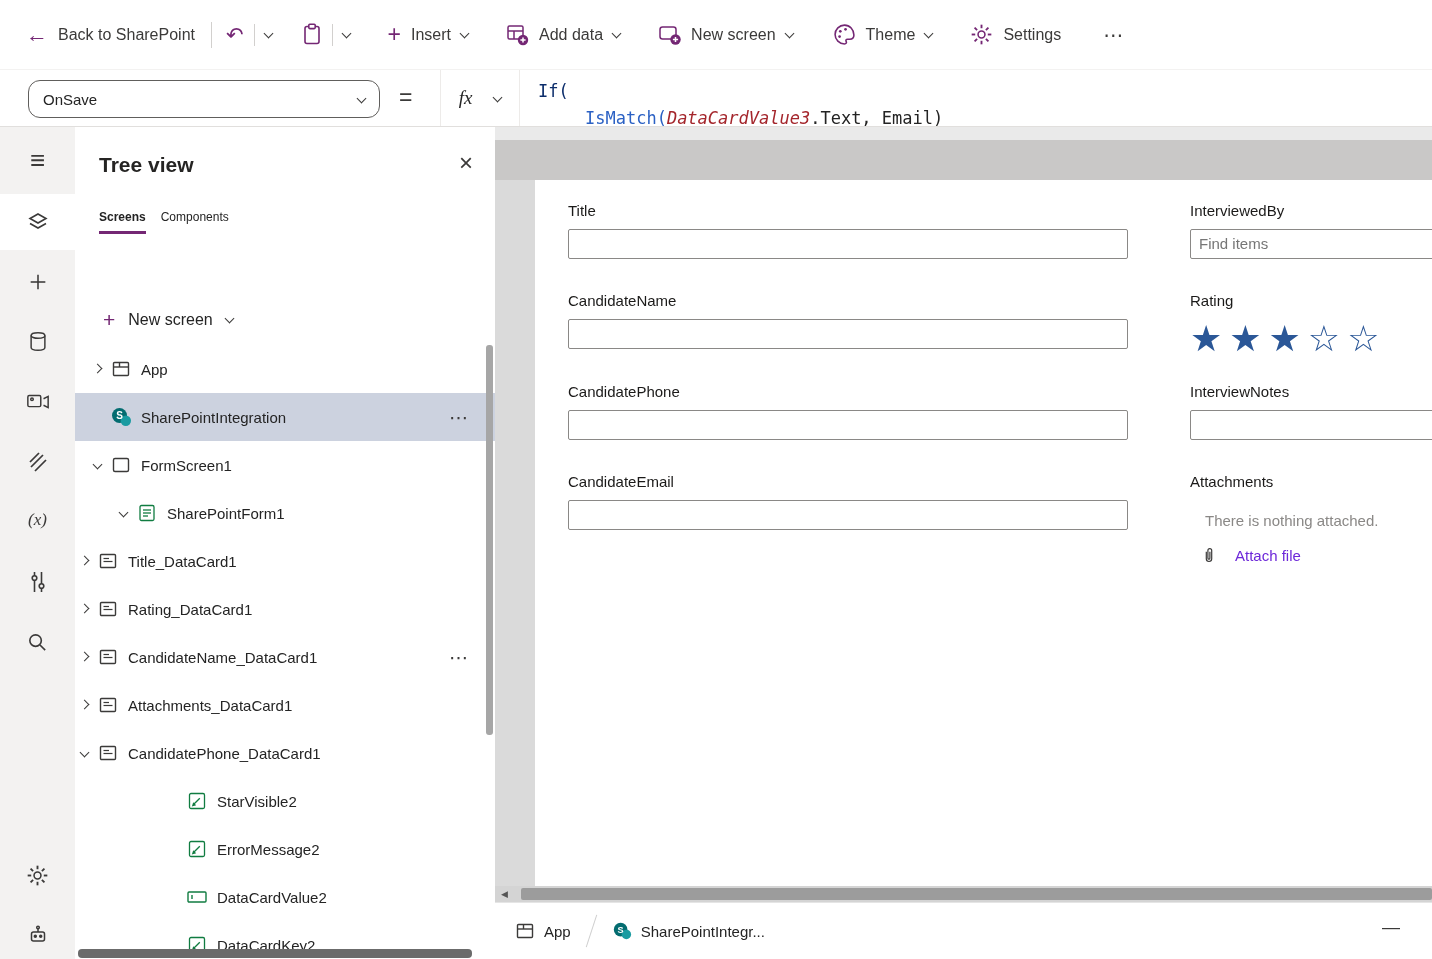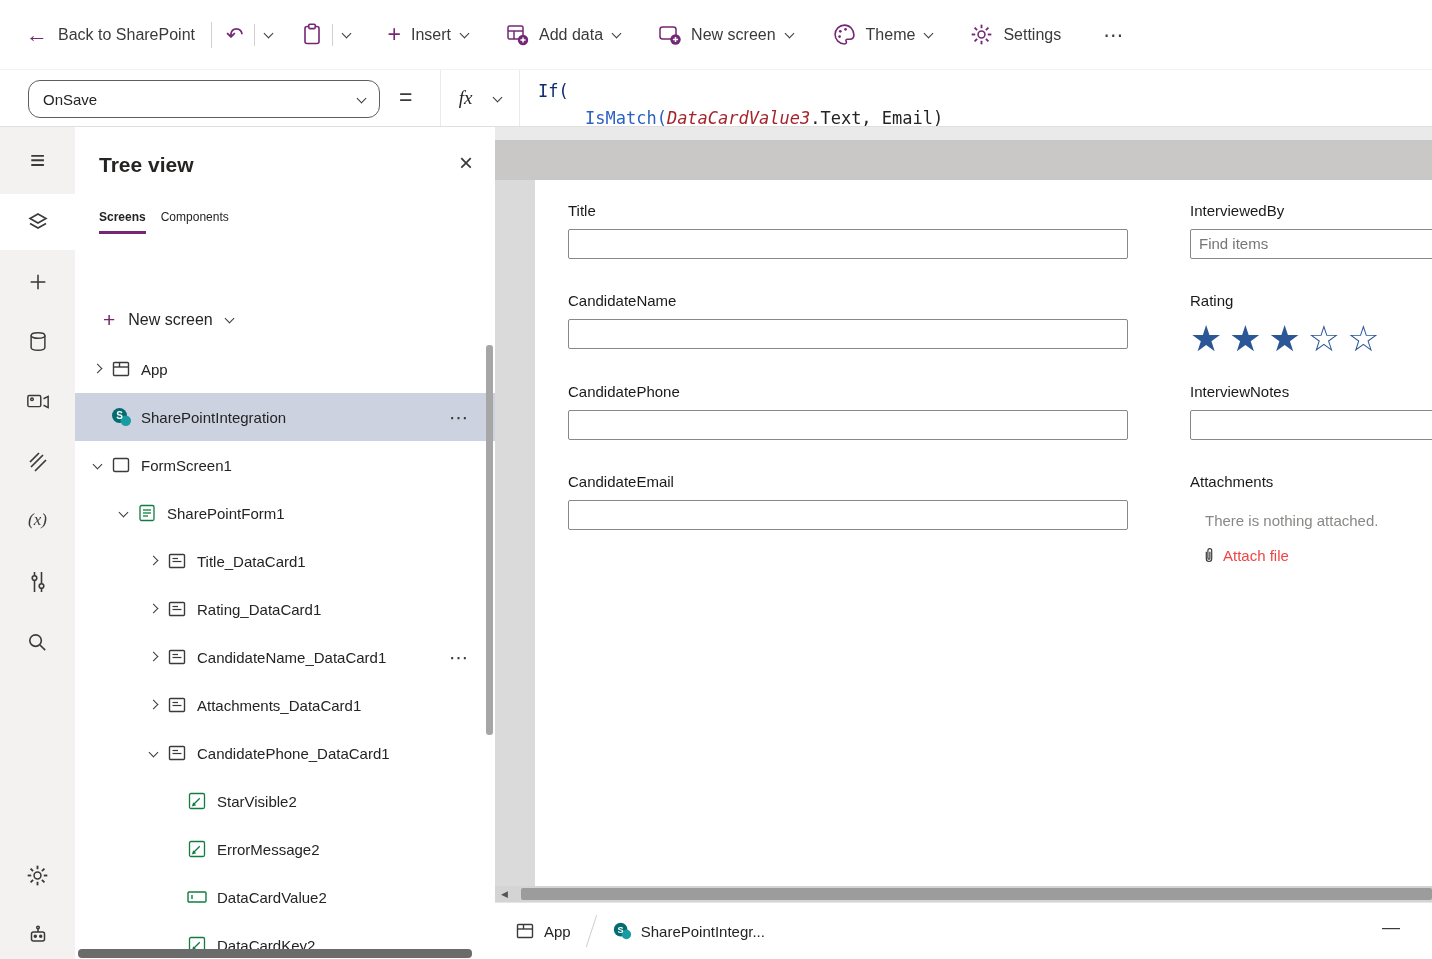--- a/index.html
+++ b/index.html
@@ -62,41 +62,41 @@
              border-radius:2px;display:flex;align-items:center;padding:0 10px;gap:9px;background:#fff}
   .tp-search input{border:none;outline:none;flex:1;font-size:15px;font-family:"Liberation Sans",sans-serif;color:#242424}
   .tp-search input::placeholder{color:#757575}
   .tp-newscreen{position:absolute;left:28px;top:182px;display:flex;align-items:center;gap:13px;
                 font-size:16px;color:#242424;cursor:pointer}
   .tree{position:absolute;left:0;top:218px;width:420px}
   .trow{display:flex;align-items:center;height:48px;font-size:15px;color:#242424;position:relative;cursor:pointer}
   .trow .chev-wrap{width:18px;display:flex;justify-content:center;align-items:center}
   .trow .ticon{width:22px;margin:0 9px 0 4px;display:flex;justify-content:center;align-items:center}
   .trow .more{position:absolute;right:26px;font-size:19px;letter-spacing:1px;color:#3b3a39}
-  .lv0{padding-left:13px}.lv1{padding-left:39px}.lv2{padding-left:69px}.lv3{padding-left:107px}
+  .lv0{padding-left:13px}.lv1{padding-left:39px}.lv2{}.lv3{padding-left:107px}
   .trow.selected{background:#ccd2df}
   .tp-vscroll{position:absolute;right:2px;top:218px;width:7px;height:390px;background:#a6a6a6;border-radius:3px;cursor:pointer}
   .tp-hscroll{position:absolute;left:3px;bottom:1px;width:394px;height:9px;background:#6b6b6b;border-radius:4px;cursor:pointer}
 
   
   .canvas{position:absolute;left:495px;top:127px;width:937px;bottom:0;background:#dadada}
   .canvas-topstrip{position:absolute;left:0;top:0;width:100%;height:13px;background:#eaeaea}
   .canvas-band{position:absolute;left:0;top:13px;width:100%;height:40px;background:#c9c8c7}
   .form{position:absolute;left:40px;top:53px;width:897px;height:706px;background:#fff}
   .fgroup{position:absolute}
   .flabel{font-size:15px;color:#1b1a19;margin-bottom:10px}
   .pa-input{display:block;height:30px;border:1px solid #8a8886;border-radius:2px;background:#fff;
             width:560px;font-size:14px;padding:0 8px;color:#242424;outline:none;
             font-family:"Liberation Sans",sans-serif}
   .pa-input.narrow{width:260px}
   .pa-input::placeholder{color:#767676;font-size:15px}
   .stars{margin-top:2px;font-size:36px;color:#2b5797;letter-spacing:7px;line-height:1.1;cursor:pointer;white-space:nowrap}
   .attach-empty{margin-top:22px;margin-left:15px;font-size:15px;color:#8a8886}
-  .attach-row{margin-top:18px;margin-left:12px;display:flex;align-items:center;gap:7px;
-              font-size:15px;color:#ef4444;cursor:pointer}
+  .attach-row{margin-top:18px;margin-left:12px;display:flex;align-items:center;gap:19px;
+              font-size:15px;color:#6d28d9;cursor:pointer}
   .hscroll{position:absolute;left:0;top:759px;width:100%;height:16px;background:#d4d4d4}
   .hs-arrow{position:absolute;left:6px;top:3px;font-size:9px;color:#555;cursor:pointer}
   .hs-thumb{position:absolute;left:26px;top:2px;right:0;height:12px;background:#9c9c9c;border-radius:2px;cursor:pointer}
   .bottom-bar{position:absolute;left:0;top:775px;width:100%;height:57px;background:#fff;
               border-top:1px solid #e5e5e5;display:flex;align-items:center;padding-left:20px}
   .bb-tab{display:flex;align-items:center;gap:9px;font-size:15px;color:#242424;cursor:pointer;white-space:nowrap}
   .bb-slant{width:1px;height:34px;background:#cfcfcf;transform:rotate(18deg);margin:0 20px}
   .bb-min{position:absolute;right:32px;top:14px;font-size:18px;color:#3b3a39;cursor:pointer}
 </style>
 </head>

